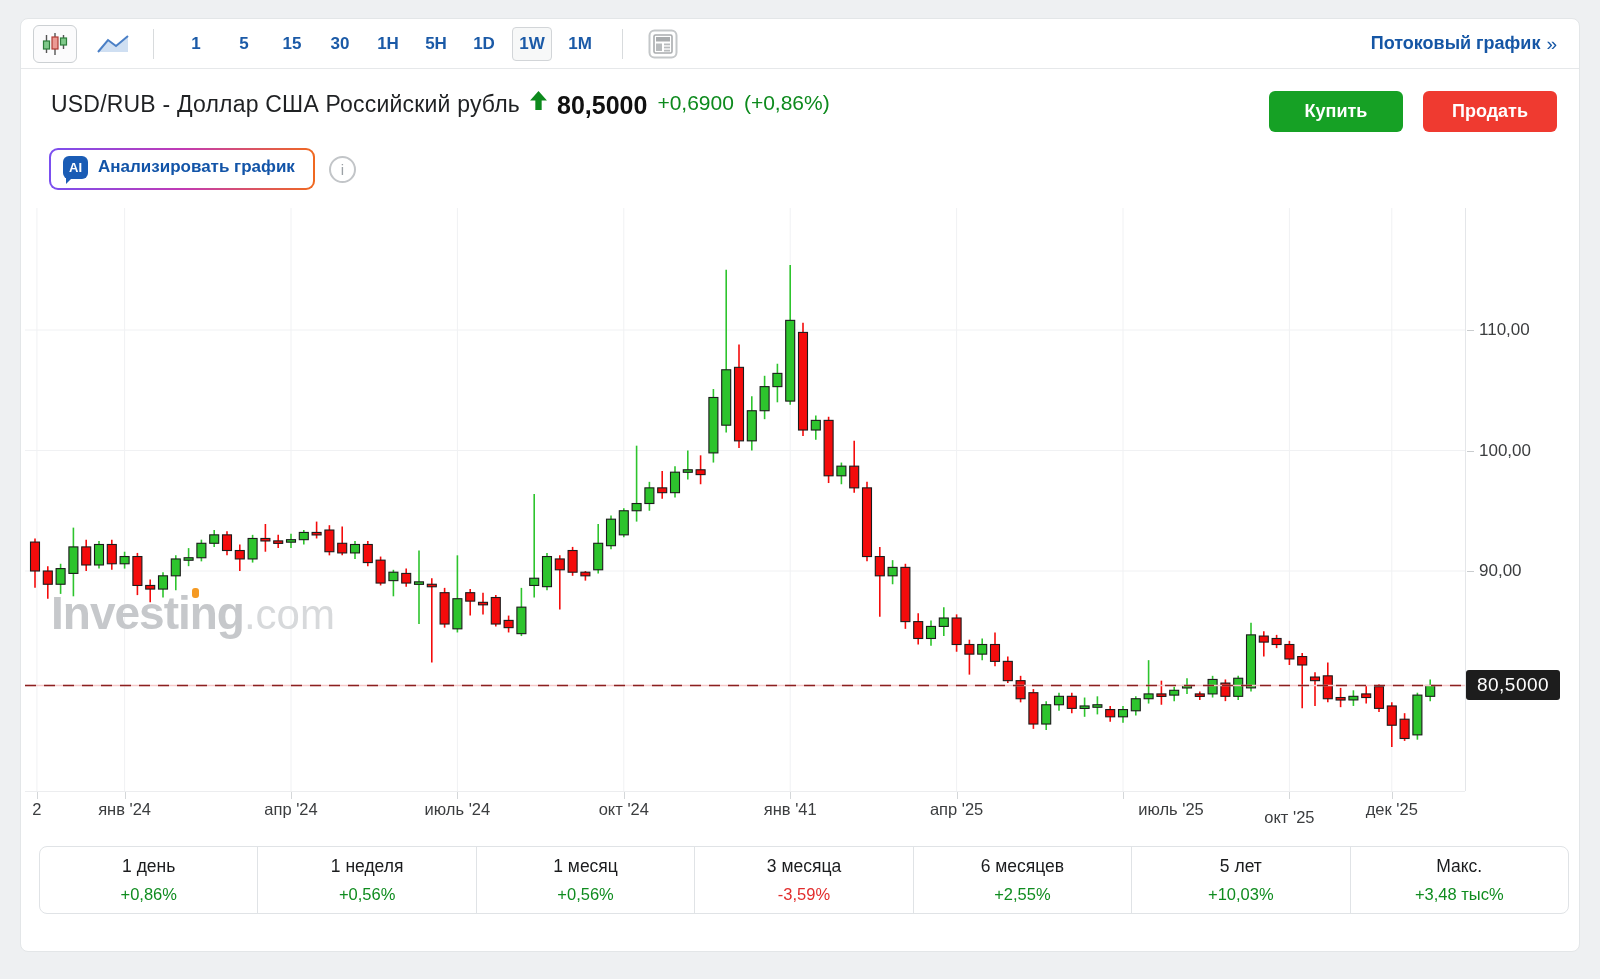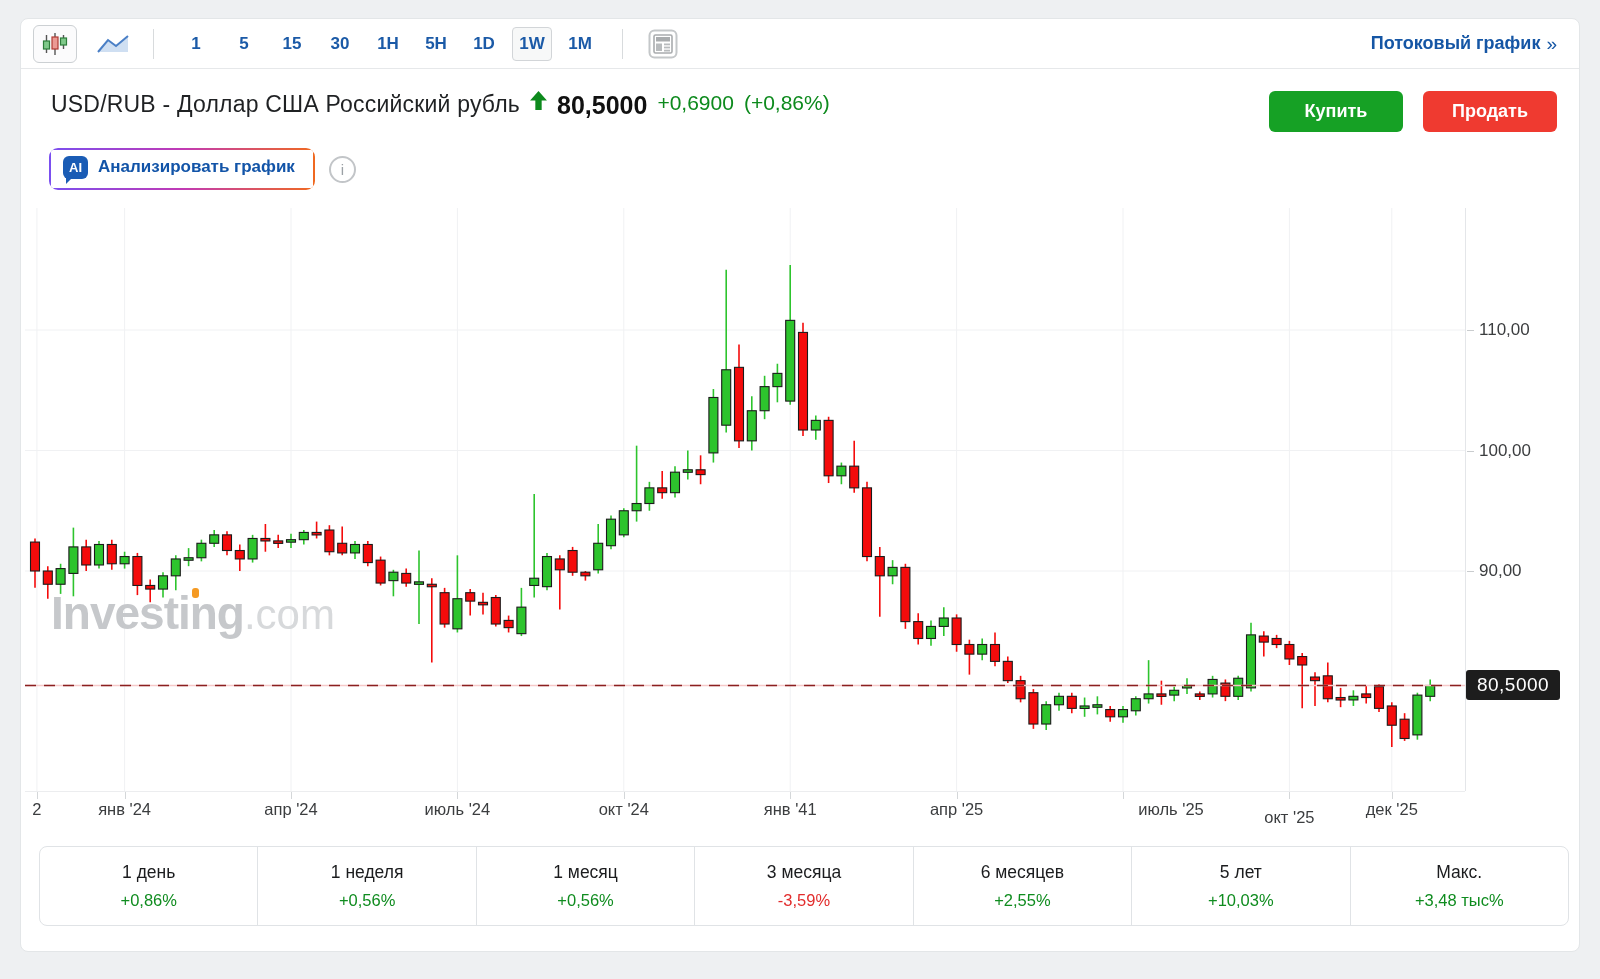--- a/index.html
+++ b/index.html
@@ -25,21 +25,21 @@
   .last-price { font-size:25px; font-weight:bold; color:#111; }
   .chg, .chg-pct { font-size:21px; color:#0d8a1d; font-weight:400; }
   .trade-btns { margin-left:auto; display:flex; gap:20px; }
   .btn-buy, .btn-sell { width:134px; height:41px; border:none; border-radius:6px; color:#fff; font-weight:bold; font-size:18px; font-family:"Liberation Sans",sans-serif; cursor:pointer; }
   .btn-buy { background:#16a125; }
   .btn-sell { background:#ef3a30; }
 
   
   .ai-row { display:flex; align-items:center; gap:14px; padding:16px 0 0 28px; }
   .ai-grad { background:linear-gradient(90deg,#7a4ff0,#c13ab5,#f0691f); padding:2px; border-radius:9px; cursor:pointer; }
-  .ai-inner { background:#fff; border-radius:2px; height:38px; display:flex; align-items:center; gap:10px; padding:0 18px 4px 12px; }
+  .ai-inner { background:#fff; border-radius:7px; height:38px; display:flex; align-items:center; gap:10px; padding:0 18px 4px 12px; }
   .ai-badge { position:relative; background:#1a5cb5; color:#fff; font-weight:bold; font-size:13px; border-radius:6px; padding:4px 6px; }
   .ai-badge::after { content:""; position:absolute; left:3px; bottom:-5px; border:4px solid transparent; border-top-color:#1a5cb5; border-left-color:#1a5cb5; }
   .ai-label { color:#1254a8; font-weight:bold; font-size:17px; }
   .info-circle { width:27px; height:27px; border:2px solid #c2c5c8; border-radius:50%; color:#9ba0a5; font-size:15px; display:flex; align-items:center; justify-content:center; cursor:pointer; }
 
   
   .chart-area { position:relative; margin-top:18px; height:620px; }
   .candles-svg { position:absolute; left:4px; top:0; }
   .axis-col { position:absolute; left:1444px; top:0; width:101px; height:583px; border-left:1px solid #e4e6e9; }
   .y-label { position:absolute; left:13px; font-size:17px; color:#3b3d3f; }
@@ -47,21 +47,21 @@
   .price-tag { position:absolute; left:0; width:94px; height:30px; background:#1d1d1d; border-radius:3px; color:#fff; font-size:19px; display:flex; align-items:center; justify-content:center; letter-spacing:.5px; }
   .x-labels { position:absolute; left:4px; top:583px; width:1440px; height:34px; border-top:1px solid #ecedef; }
   .x-label { position:absolute; top:8px; transform:translateX(-50%); font-size:16.5px; color:#3b3d3f; white-space:nowrap; }
   .x-tick { position:absolute; top:0; width:1px; height:7px; background:#d4d7d9; }
   .watermark { position:absolute; left:30px; top:378px; pointer-events:none; }
   .wm-main { font-size:46px; font-weight:bold; color:#c6c8cb; letter-spacing:-1px; position:relative; }
   .wm-dot { position:absolute; width:7px; height:10px; border-radius:3px; background:#f59a23; left:141px; top:2px; }
   .wm-suffix { font-size:42px; color:#d7d9db; }
 
   
-  .stats-bar { position:absolute; left:18px; right:10px; top:827px; height:80px; border:1px solid #e0e3e6; border-radius:8px; display:flex; }
+  .stats-bar { position:absolute; left:18px; right:10px; top:827px; height:68px; border:1px solid #e0e3e6; border-radius:8px; display:flex; }
   .stat-cell { flex:1; display:flex; flex-direction:column; align-items:center; justify-content:center; gap:8px; border-right:1px solid #e0e3e6; }
   .stat-cell:last-child { border-right:none; }
   .stat-label { font-size:17.5px; color:#1b1c1e; }
   .stat-value { font-size:16.5px; font-weight:normal; }
   .stat-value.up { color:#0f8c1f; }
   .stat-value.down { color:#e22c2c; }
 </style>
 </head>
 <body>
 

